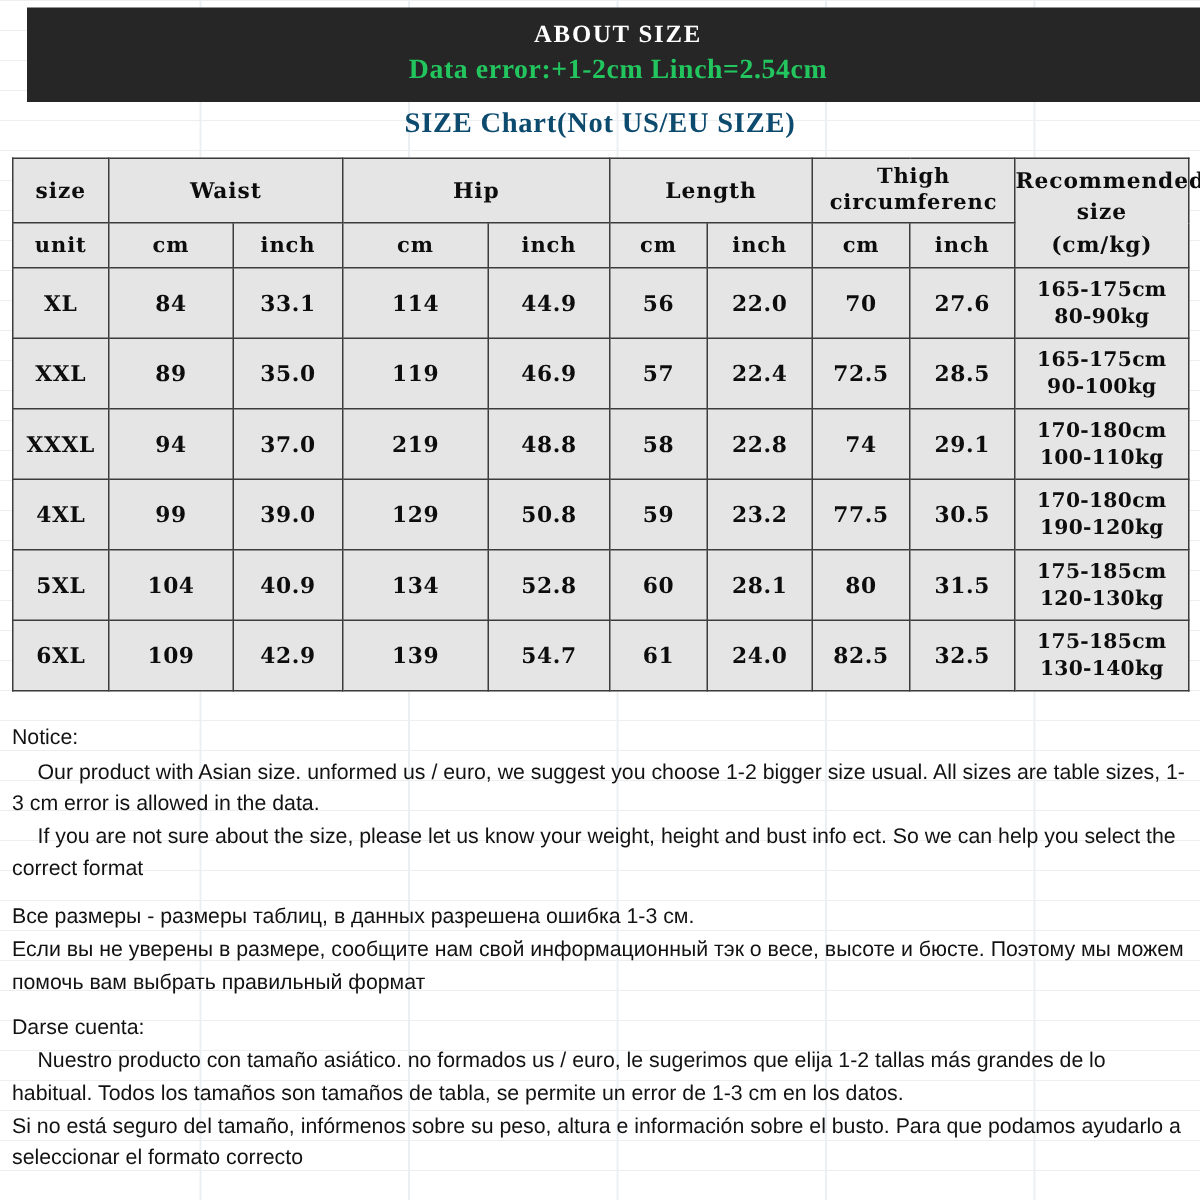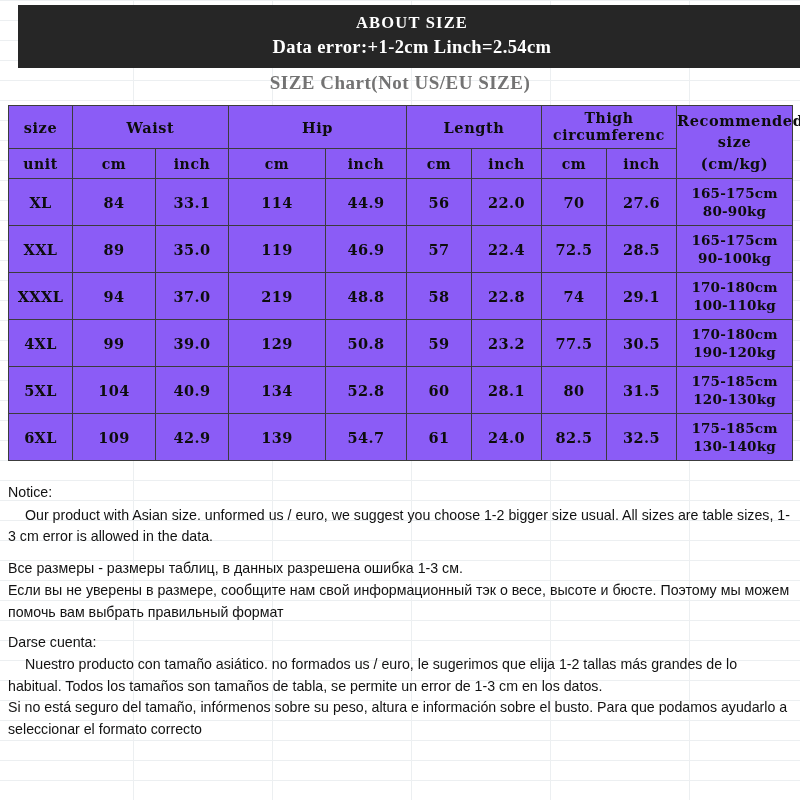--- a/index.html
+++ b/index.html
@@ -41,53 +41,53 @@
   }
   #banner .b-line1 {
     color: #ffffff;
     font-family: "Liberation Serif", serif;
     font-weight: bold;
     font-size: 16.5px;
     letter-spacing: 1.2px;
     line-height: 1.15;
   }
   #banner .b-line2 {
-    color: #ffffff;
+    color: #22c55e;
     font-family: "Liberation Serif", serif;
     font-weight: bold;
     font-size: 18.5px;
     letter-spacing: 0.4px;
     line-height: 1.3;
     margin-top: 2px;
   }
 
   
   #chart-title {
     position: absolute;
     left: 0; top: 72px;
     width: 800px;
     text-align: center;
     font-family: "Liberation Serif", serif;
     font-weight: bold;
     font-size: 19px;
     letter-spacing: 0.5px;
-    color: #737373;
+    color: #0c4a6e;
     z-index: 3;
   }
 
   
   #size-table {
     position: absolute;
     left: 8px; top: 105px;
     width: 784px;
     border-collapse: collapse;
     table-layout: fixed;
     font-family: "DejaVu Serif", "Liberation Serif", serif;
     z-index: 3;
-    background: #8b5cf6;
+    background: #e5e5e5;
   }
   #size-table td, #size-table th {
     border: 1px solid #3c3c3c;
     text-align: center;
     vertical-align: middle;
     color: #0d0d0d;
     font-weight: bold;
     padding: 0;
   }
   #size-table thead th {
@@ -297,20 +297,21 @@
           </td>
         </tr>
       </tbody>
   </table>
 
   <div id="notes">
 
     <div class="note-block block-en">
       <p class="note-heading">Notice:</p>
       <p class="note-para">Our product with Asian size. unformed us / euro, we suggest you choose 1-2 bigger size usual. All sizes are table sizes, 1-3 cm error is allowed in the data.</p>
+      <p class="note-para">If you are not sure about the size, please let us know your weight, height and bust info ect. So we can help you select the correct format</p>
     </div>
 
     <div class="note-block block-ru">
       <p class="note-para noindent">Все размеры - размеры таблиц, в данных разрешена ошибка 1-3 см.</p>
       <p class="note-para noindent">Если вы не уверены в размере, сообщите нам свой информационный тэк о весе, высоте и бюсте. Поэтому мы можем помочь вам выбрать правильный формат</p>
     </div>
 
     <div class="note-block block-es">
       <p class="note-heading">Darse cuenta:</p>
       <p class="note-para">Nuestro producto con tamaño asiático. no formados us / euro, le sugerimos que elija 1-2 tallas más grandes de lo habitual. Todos los tamaños son tamaños de tabla, se permite un error de 1-3 cm en los datos.</p>

